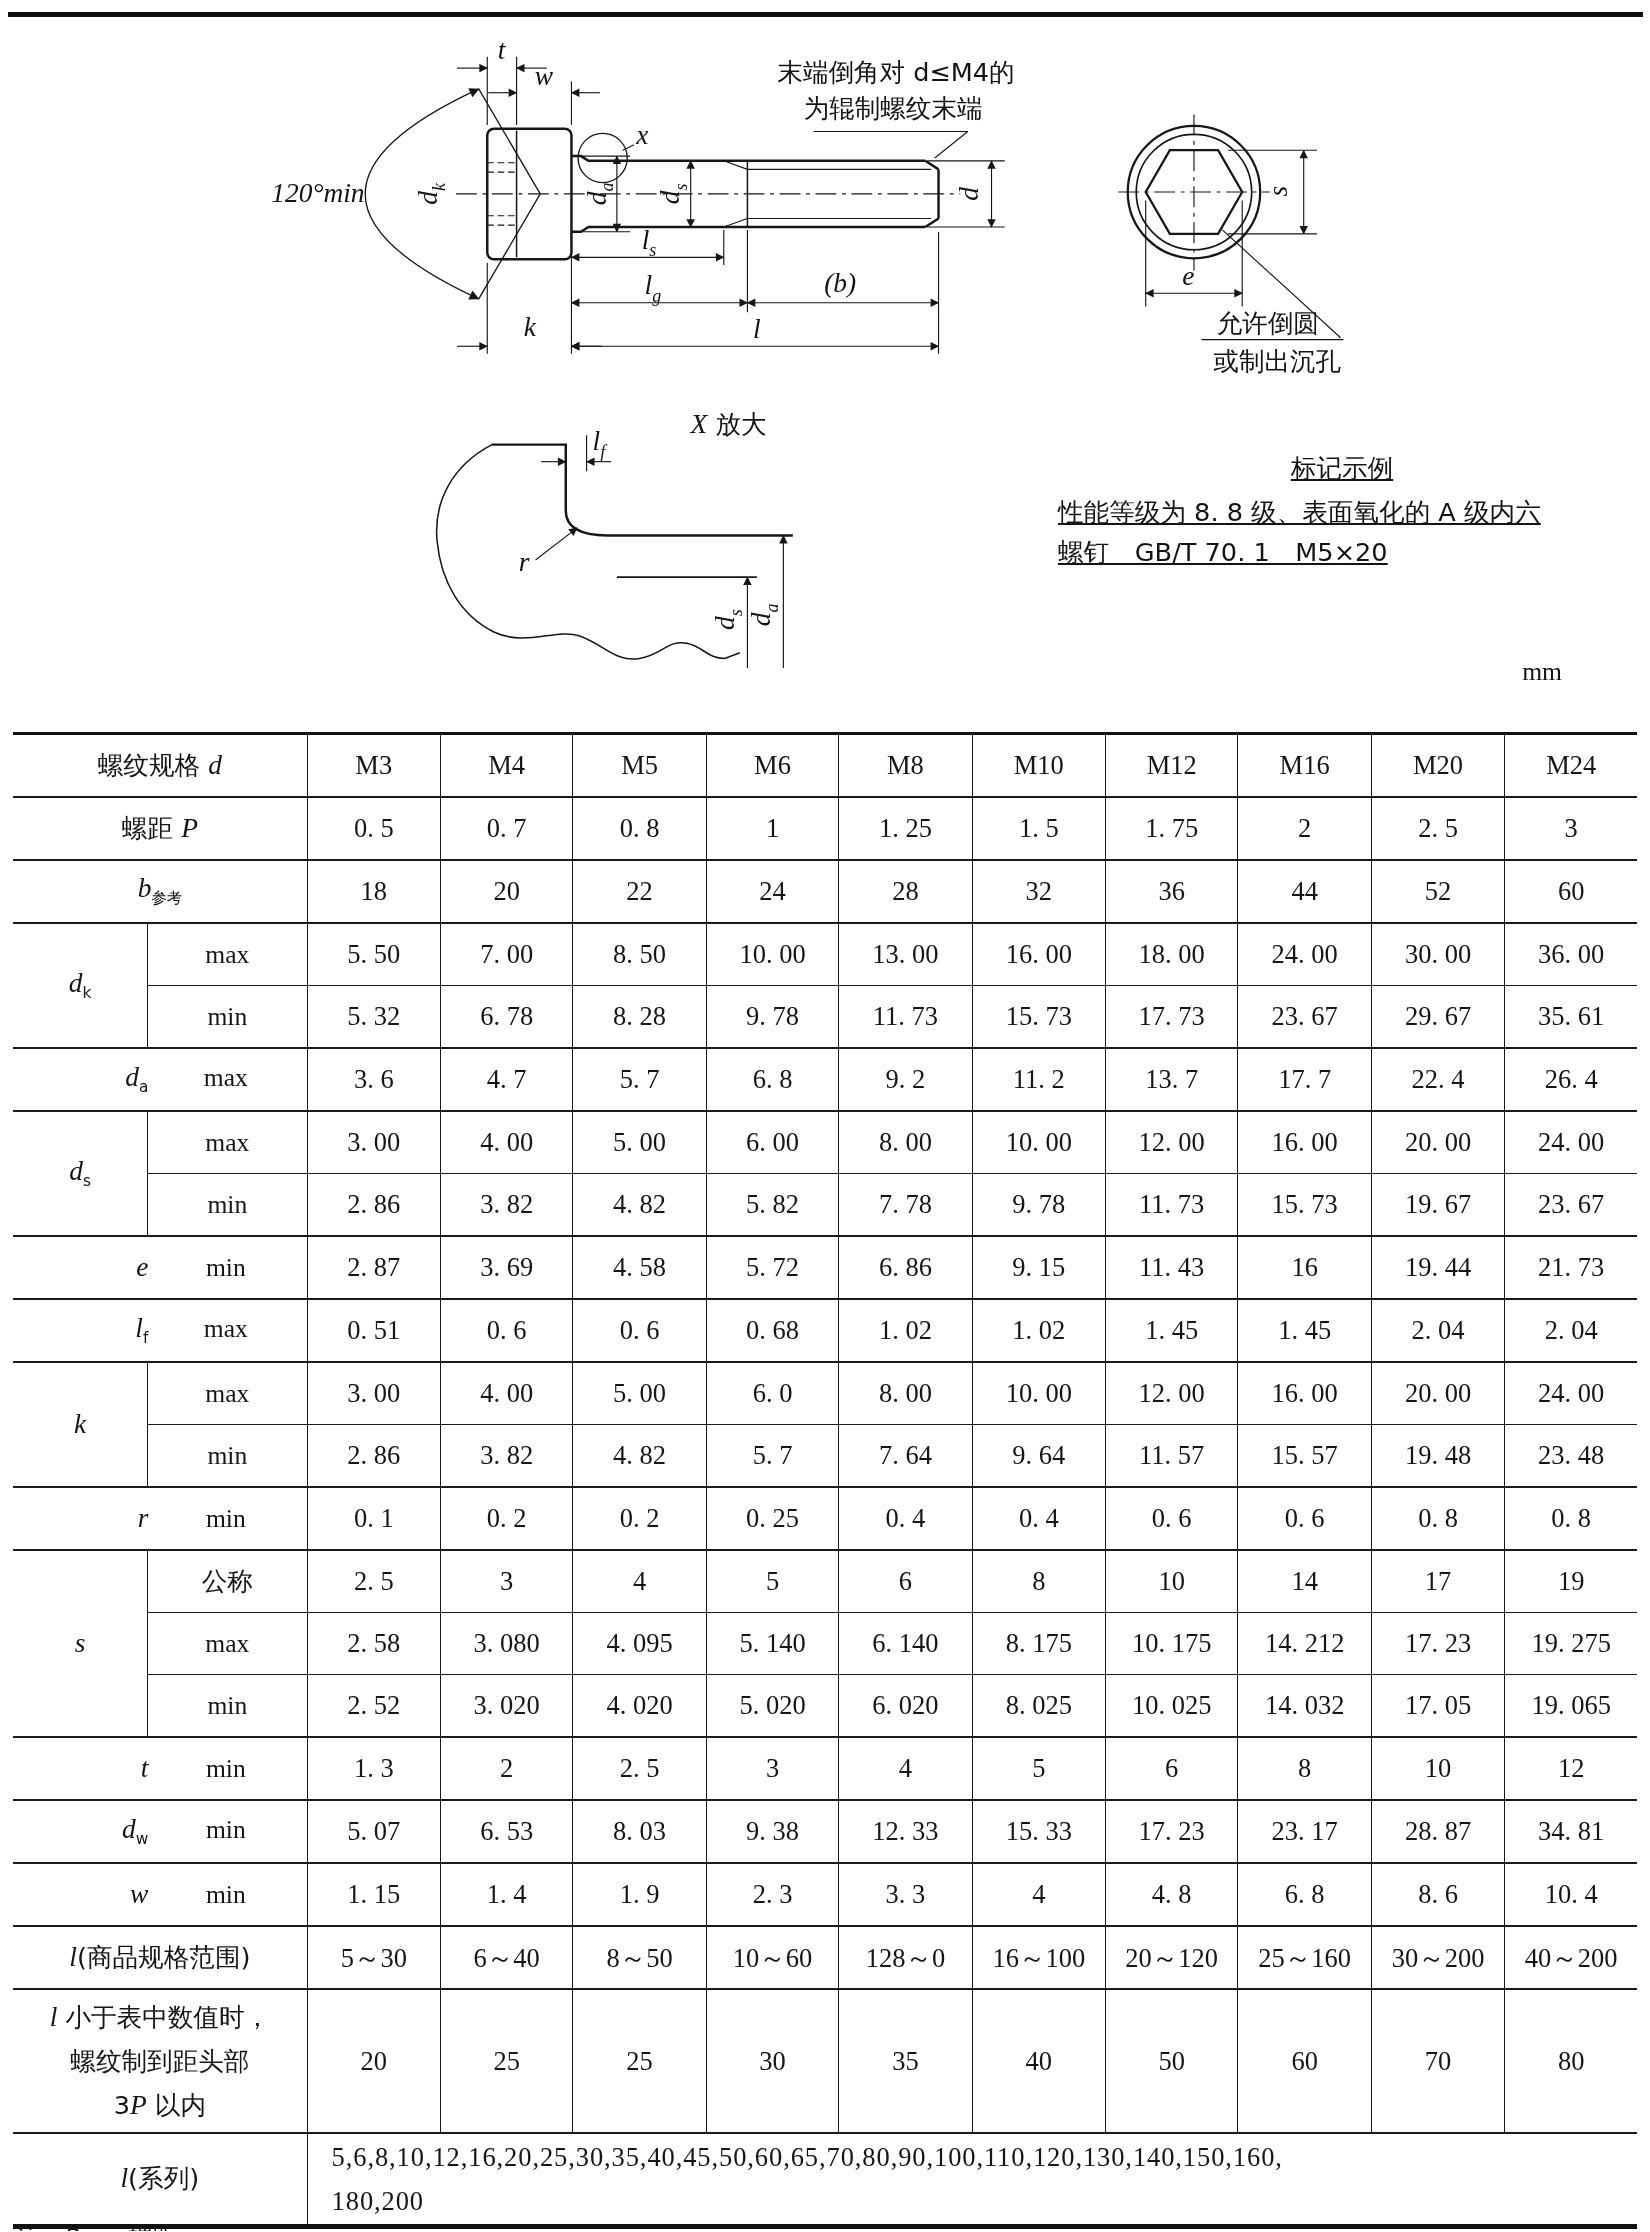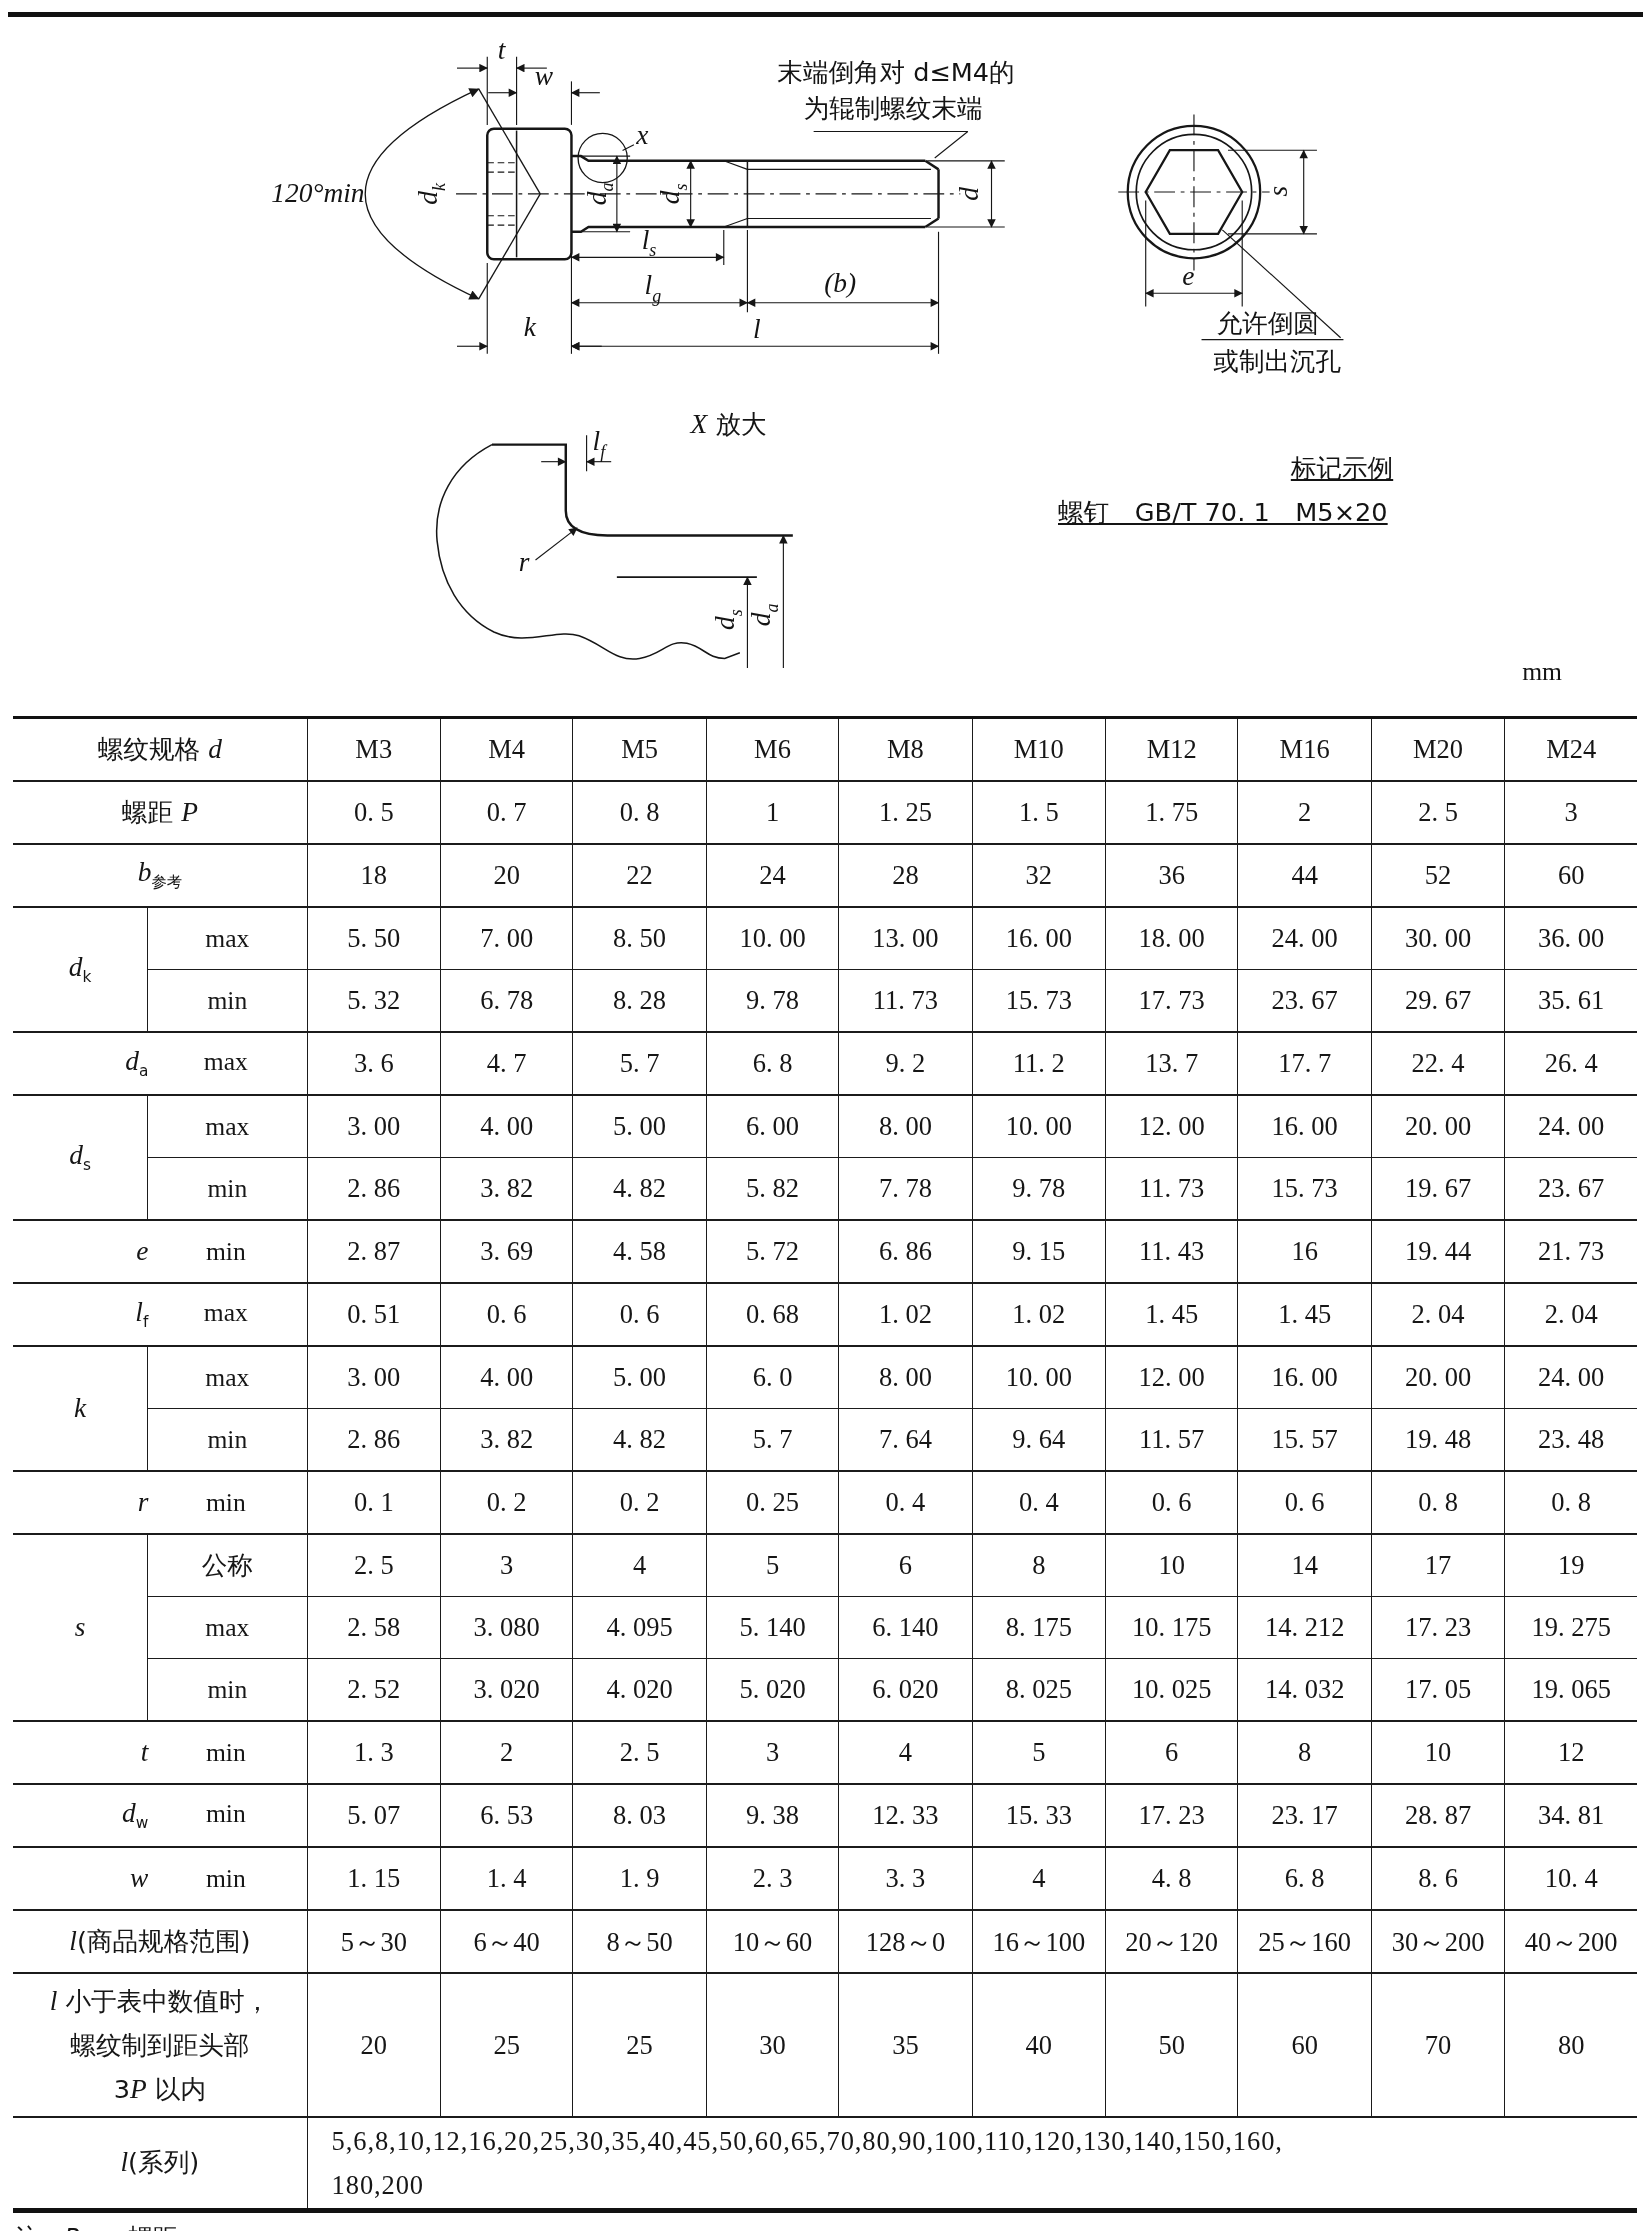--- a/index.html
+++ b/index.html
@@ -13,21 +13,21 @@
   .cjkb{font:27px "DejaVu Sans",sans-serif;fill:#141414;}
   
   .example{position:absolute;left:1058px;top:452px;width:568px;
            font:25.6px "DejaVu Sans",sans-serif;color:#141414;line-height:40px;text-decoration:underline;}
   .example .ex-title{text-align:center;line-height:32px;margin-bottom:7.6px;}
   .example .indent{text-indent:2em;}
   .example i{font-family:"Liberation Serif",serif;}
   .unit-label{position:absolute;left:1420px;top:657px;width:142px;text-align:right;
               font:25.6px "Liberation Serif",serif;color:#141414;}
   
-  .spec-wrap{position:absolute;left:13.2px;top:716px;width:1624px;}
+  .spec-wrap{position:absolute;left:13.2px;top:732px;width:1624px;}
   #spec-table{border-collapse:collapse;table-layout:fixed;width:1624px;color:#161616;}
   #spec-table td{border:1.3px solid #1b1b1b;padding:0;text-align:center;vertical-align:middle;
                  font:26.5px "Liberation Serif",serif;height:61px;overflow:hidden;}
   #spec-table tr{height:62px;}
   #spec-table td.lbl{border-left:none;font-family:"DejaVu Sans",sans-serif;font-size:25.6px;}
   #spec-table td.lbl i, #spec-table td.qual, #spec-table td.val{font-family:"Liberation Serif",serif;}
   #spec-table td.lbl i{font-size:27.4px;}
   #spec-table sub{font-size:0.60em;}
   #spec-table td.qual{font-size:25.6px;}
   #spec-table td.end{border-right:none;}
@@ -167,20 +167,21 @@
     <text class="cjkb" x="947" y="86">末端倒角对 d≤M4的</text>
     <text class="cjkb" x="944" y="124">为辊制螺纹末端</text>
     <text class="cjkb" x="1340" y="351">允许倒圆</text>
     <text class="cjkb" x="1350" y="391">或制出沉孔</text>
     <text x="770" y="458"><tspan class="dim">X</tspan><tspan class="cjkb"> 放大</tspan></text>
   </g>
 </svg>
 
 <div class="example">
   <div class="ex-title">标记示例</div>
+  <div class="ex-line">性能等级为 8. 8 级、表面氧化的 A 级内六</div>
   <div class="ex-line">螺钉　GB/T 70. 1　M5×20</div>
 </div>
 
 <div class="unit-label">mm</div>
 
 <div class="spec-wrap">
   <table id="spec-table">
     <colgroup>
       <col style="width:134px">
         <col style="width:159px">

